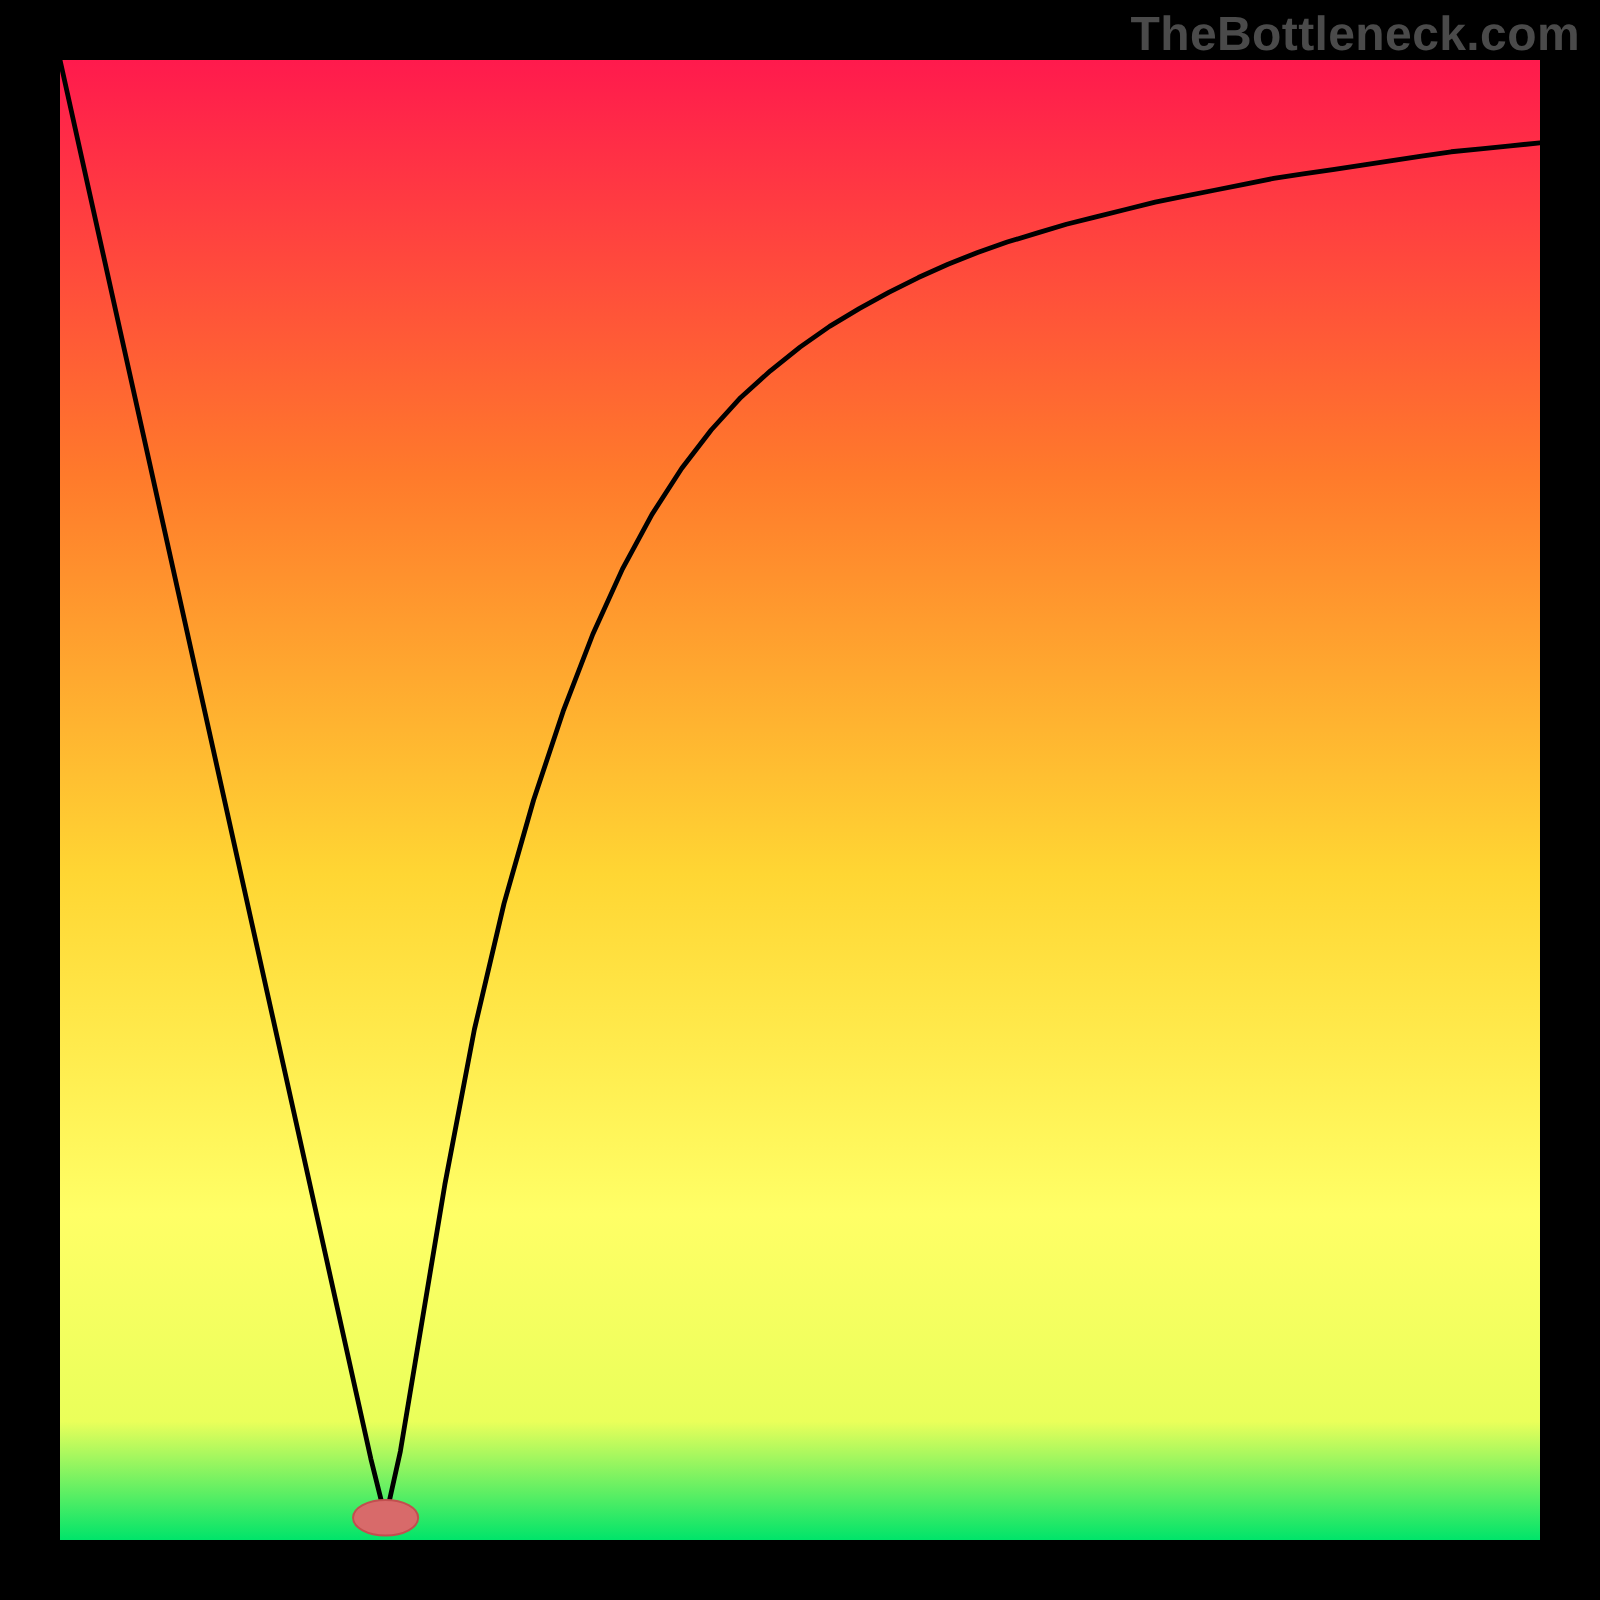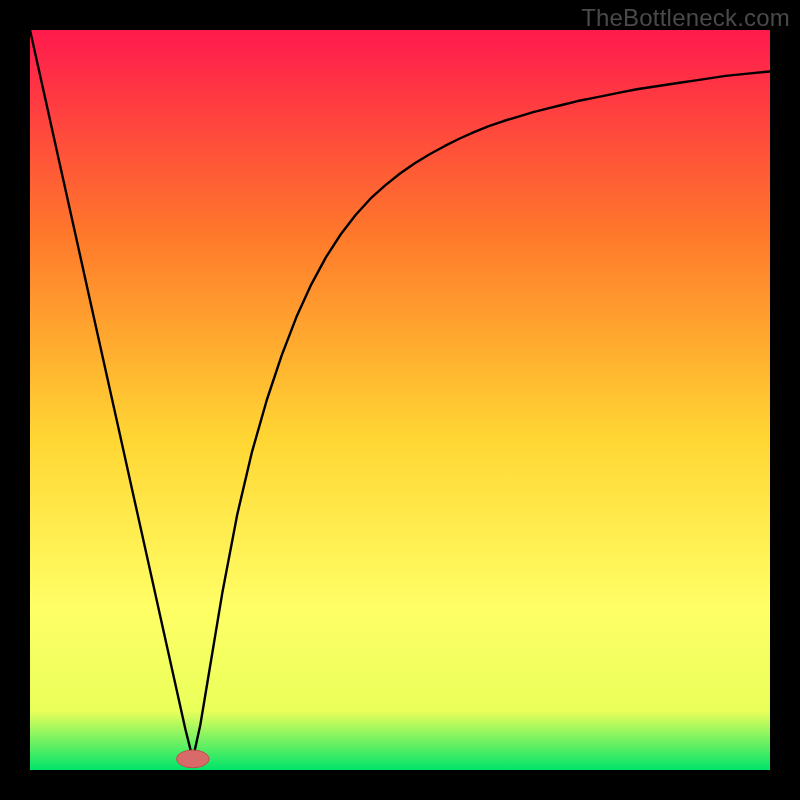--- a/index.html
+++ b/index.html
@@ -24,21 +24,21 @@
     top: 30px;
     width: 740px;
     height: 740px;
   }
   .watermark {
     position: absolute;
     top: 4px;
     right: 10px;
     color: #4a4a4a;
     font-size: 24px;
-    font-weight: 400;
+    font-weight: 700;
     letter-spacing: 0.2px;
     z-index: 30;
     user-select: none;
   }
   svg {
     display: block;
   }
 </style>
 </head>
 <body>

